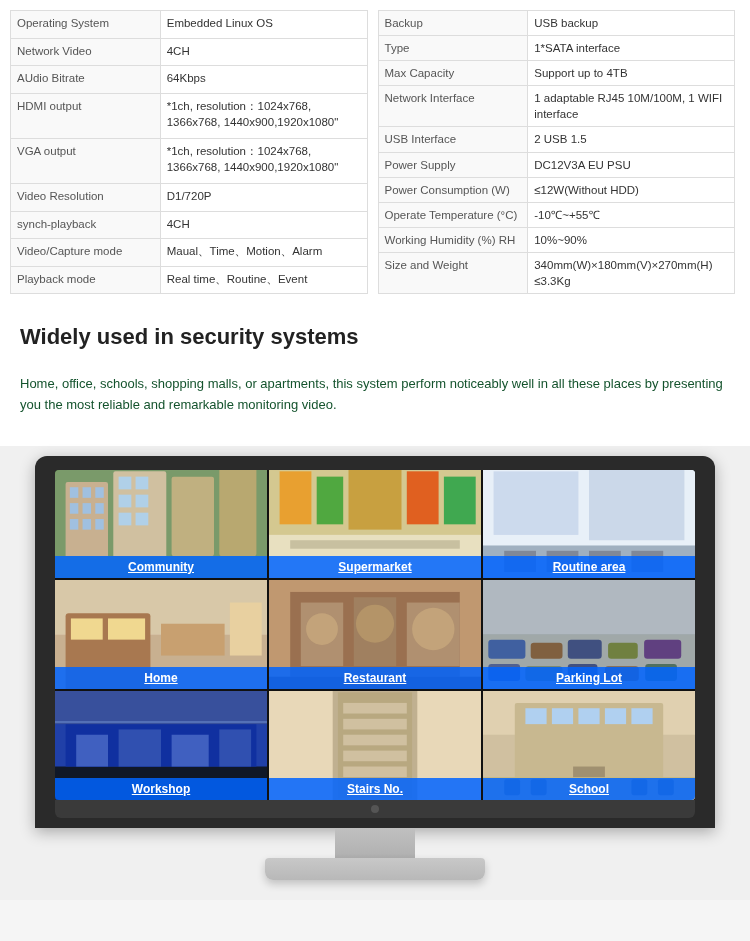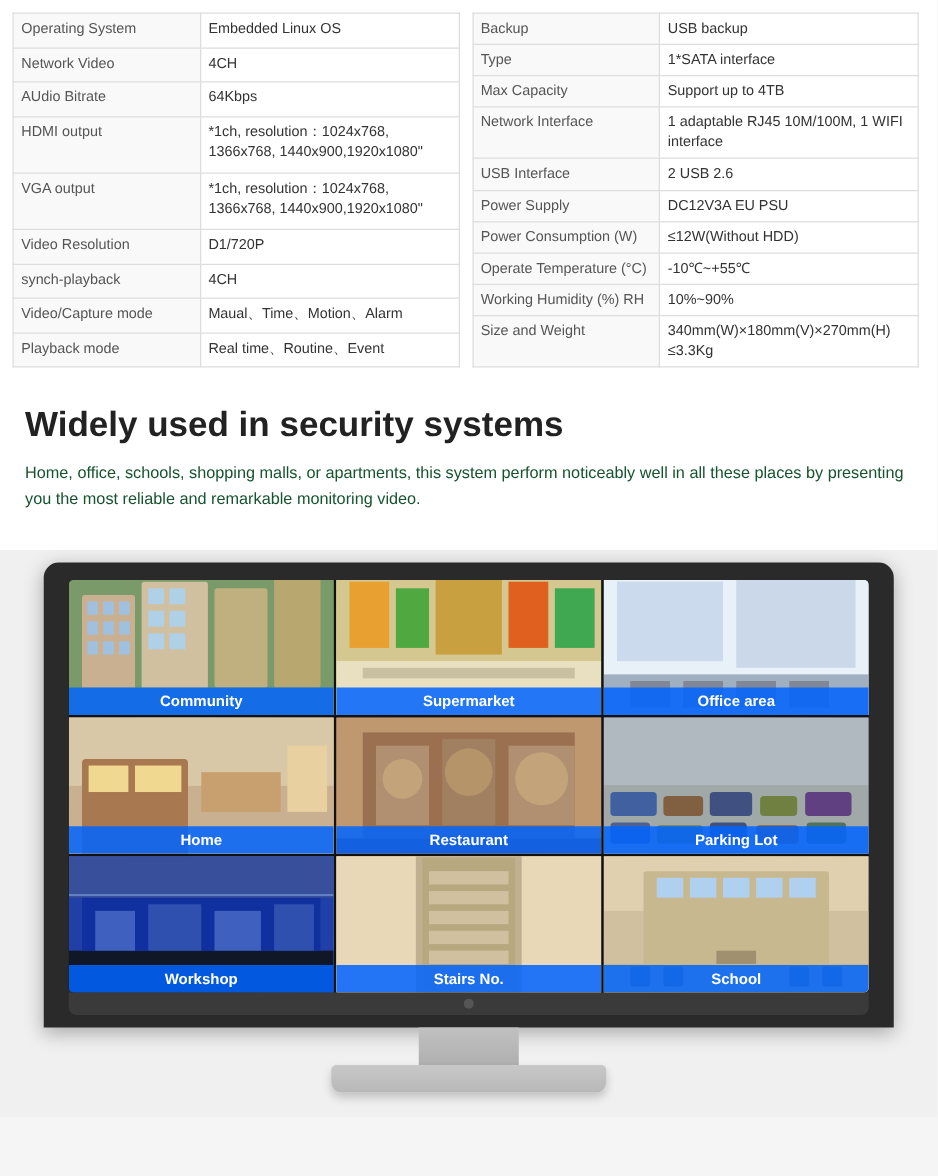--- a/index.html
+++ b/index.html
@@ -46,24 +46,24 @@
     .specs-table td:last-child {
       color: #333;
     }
 
     
     .marketing-section {
       padding: 20px 20px 10px 20px;
     }
 
     .marketing-title {
-      font-size: 28px;
+      font-size: 22px;
       font-weight: bold;
       color: #222;
-      margin-bottom: 12px;
+      margin-bottom: 24px;
     }
 
     .marketing-text {
       font-size: 13px;
       color: #14532d;
       line-height: 1.6;
       margin-bottom: 20px;
     }
 
     
@@ -122,20 +122,21 @@
       position: absolute;
       bottom: 0;
       left: 0;
       right: 0;
       background: rgba(0, 100, 255, 0.85);
       color: #fff;
       font-size: 12px;
       font-weight: bold;
       text-align: center;
       padding: 4px 2px;
+      text-decoration: underline;
     }
 
     
     .cell-community { background: linear-gradient(135deg, #4a7a3a 0%, #6a9a5a 30%, #5a8a4a 60%, #8ab070 100%); }
     .cell-supermarket { background: linear-gradient(135deg, #c8a040 0%, #e8c060 20%, #70a840 40%, #50a030 70%, #a89060 100%); }
     .cell-office { background: linear-gradient(135deg, #d0e0f0 0%, #e8f0f8 30%, #c0d0e0 60%, #b0c8e0 100%); }
     .cell-home { background: linear-gradient(135deg, #d4b896 0%, #e8d0b0 30%, #c8a870 60%, #b89060 100%); }
     .cell-restaurant { background: linear-gradient(135deg, #8b5a2b 0%, #a0702a 30%, #c09060 60%, #d0a870 100%); }
     .cell-parking { background: linear-gradient(135deg, #a0a8b0 0%, #c0c8d0 30%, #808890 60%, #9098a0 100%); }
     .cell-workshop { background: linear-gradient(135deg, #4060a0 0%, #5070b0 30%, #6080c0 60%, #7090d0 100%); }
@@ -241,21 +242,21 @@
           <tr>
             <td>Max Capacity</td>
             <td>Support up to 4TB</td>
           </tr>
           <tr>
             <td>Network Interface</td>
             <td>1 adaptable RJ45 10M/100M, 1 WIFI interface</td>
           </tr>
           <tr>
             <td>USB Interface</td>
-            <td>2 USB 2.6</td>
+            <td>2 USB 1.5</td>
           </tr>
           <tr>
             <td>Power Supply</td>
             <td>DC12V3A EU PSU</td>
           </tr>
           <tr>
             <td>Power Consumption (W)</td>
             <td>≤12W(Without HDD)</td>
           </tr>
           <tr>
@@ -329,21 +330,21 @@
       <rect width="200" height="120" fill="#d8e8f0"></rect>
       <rect x="0" y="0" width="200" height="80" fill="#e8f0f8"></rect>
       <rect x="10" y="10" width="80" height="60" fill="#c0d0e8" opacity="0.7"></rect>
       <rect x="100" y="5" width="90" height="70" fill="#b8c8e0" opacity="0.6"></rect>
       <rect x="0" y="80" width="200" height="40" fill="#a0b0c0"></rect>
       <rect x="20" y="85" width="30" height="20" fill="#808898"></rect>
       <rect x="60" y="85" width="30" height="20" fill="#808898"></rect>
       <rect x="100" y="85" width="30" height="20" fill="#808898"></rect>
       <rect x="140" y="85" width="30" height="20" fill="#808898"></rect>
     </svg></div>
-                <div class="grid-label">Office area</div>
+                <div class="grid-label">Routine area</div>
               </div>
               <div class="grid-cell cell-home">
                 <div class="grid-cell-bg"><svg viewBox="0 0 200 120" preserveAspectRatio="xMidYMid slice">
       <rect width="200" height="120" fill="#e8d8c0"></rect>
       <rect x="0" y="60" width="200" height="60" fill="#c8b090"></rect>
       <rect x="0" y="0" width="200" height="60" fill="#d8c8a8"></rect>
       <rect x="10" y="40" width="80" height="80" fill="#a87850" rx="3"></rect>
       <rect x="15" y="45" width="30" height="20" fill="#f0d890"></rect>
       <rect x="50" y="45" width="35" height="20" fill="#f0d890"></rect>
       <rect x="100" y="50" width="60" height="30" fill="#c8a070"></rect>

